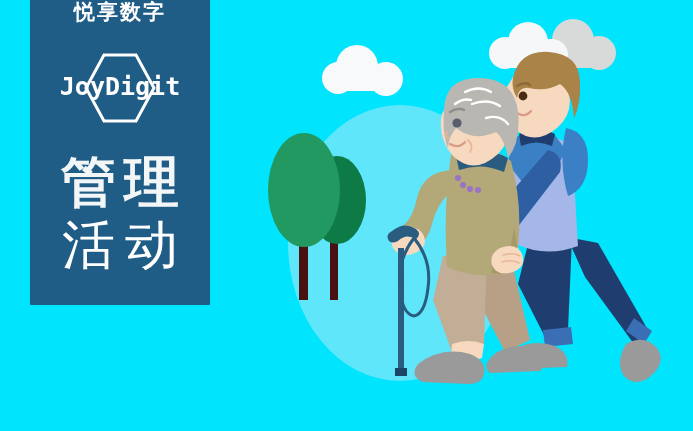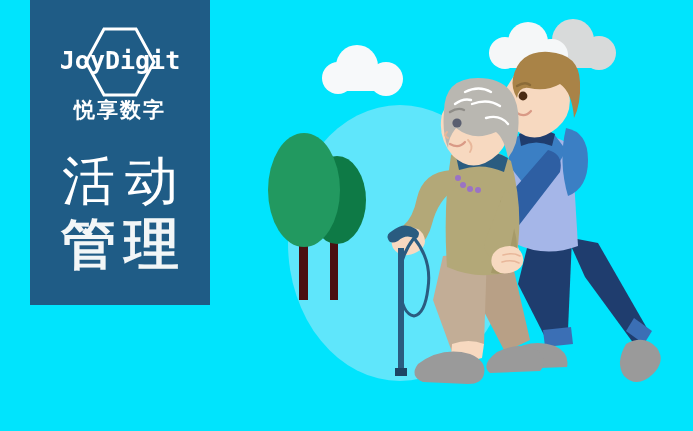--- a/index.html
+++ b/index.html
@@ -165,28 +165,28 @@
     <g>
       <rect x="398" y="248" width="6" height="126" fill="#2a5c80"></rect>
       <path d="M392 231 q12 -10 24 -2 q6 5 0 10 q-10 -6 -18 2 q-8 4 -10 -2 q-2 -5 4 -8 Z" fill="#2a5c80"></path>
       <path d="M395 368 h12 v8 h-12 Z" fill="#1d4565"></path>
       <path d="M414 238 q18 22 14 50 q-3 26 -14 28 q-12 -2 -14 -28 q-3 -28 14 -50 Z" fill="none" stroke="#2a5c80" stroke-width="3"></path>
     </g>
   </svg>
 
   <div id="panel">
 
+    <div id="logo-cn">悦享数字</div>
+
     <div id="logo-wrap">
       <svg id="logo-hex" viewBox="0 0 74 72">
         <polygon points="21,3 53,3 71,36 53,69 21,69 3,36" fill="none" stroke="#ffffff" stroke-width="3"></polygon>
       </svg>
       <div id="logo-word">JoyDigit</div>
     </div>
 
-    <div id="logo-cn">悦享数字</div>
-
     <div id="title-block">
+      <div id="title-line2">管理</div>
       <div id="title-line1">活动</div>
-      <div id="title-line2">管理</div>
     </div>
 
   </div>
 </div>
 
 </body></html>

